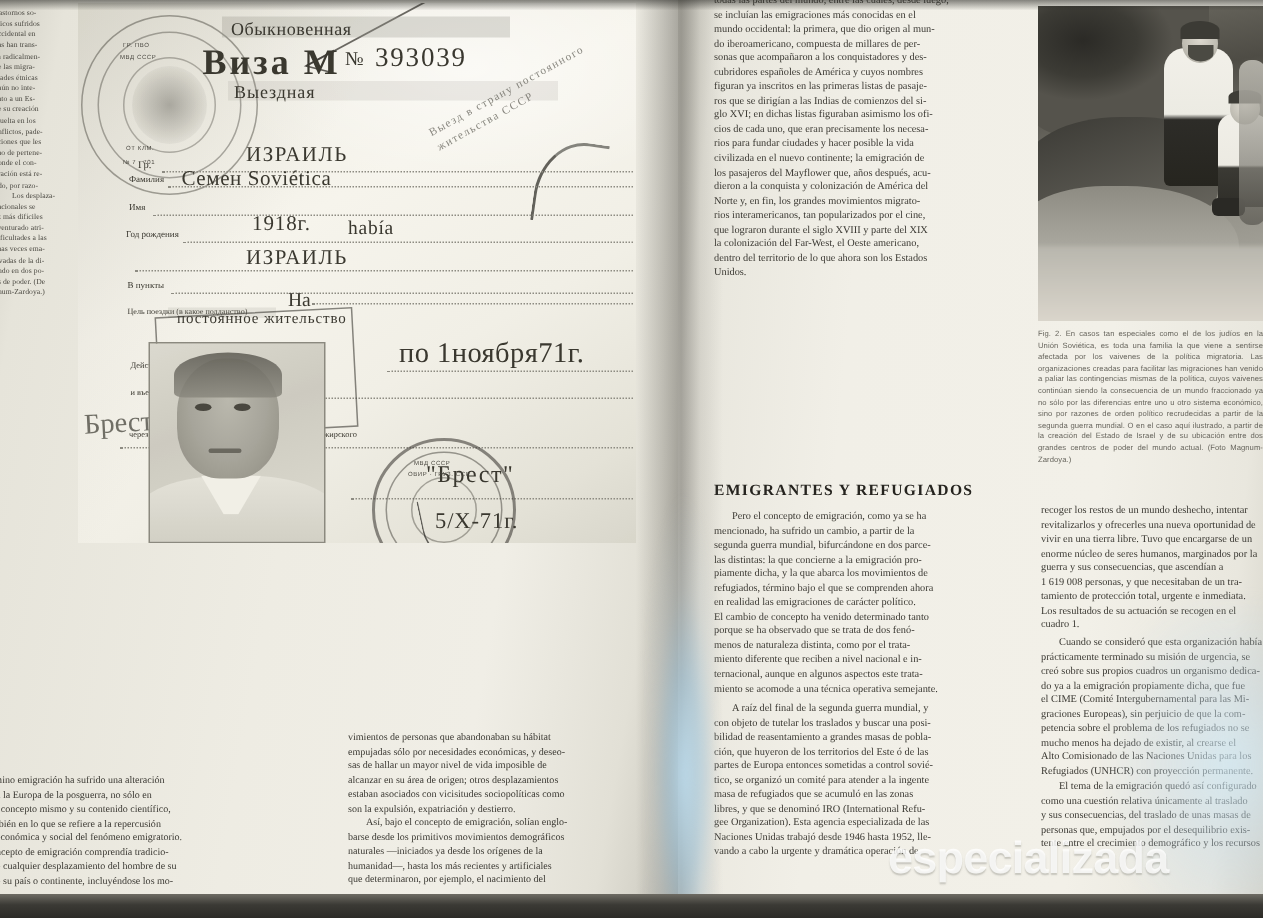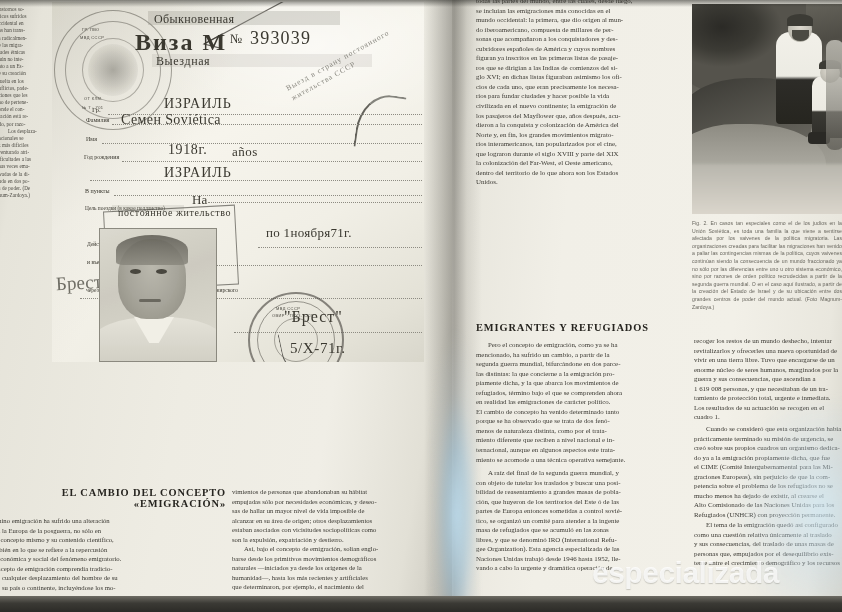--- a/index.html
+++ b/index.html
@@ -221,35 +221,35 @@
     <div class="vtxt" style="left:34px;top:115px;font-size:6px;">Фамилия</div>
     <div class="vline" style="left:60px;top:122px;width:310px;"></div>
     <div class="vtxt" style="left:69px;top:110px;font-size:14px;letter-spacing:.4px;">Семен Soviética</div>
 
     <div class="vtxt" style="left:34px;top:134px;font-size:6px;">Имя</div>
     <div class="vline" style="left:50px;top:141px;width:320px;"></div>
 
     <div class="vtxt" style="left:32px;top:152px;font-size:6px;">Год рождения</div>
     <div class="vline" style="left:70px;top:159px;width:300px;"></div>
     <div class="vtxt" style="left:116px;top:140px;font-size:14px;letter-spacing:.6px;">1918г.</div>
-    <div class="vtxt" style="left:180px;top:142px;font-size:13px;letter-spacing:.5px;">años</div>
+    <div class="vtxt" style="left:180px;top:142px;font-size:13px;letter-spacing:.5px;">había</div>
 
     <div class="vline" style="left:38px;top:178px;width:332px;"></div>
     <div class="vtxt" style="left:112px;top:163px;font-size:14px;letter-spacing:1px;">ИЗРАИЛЬ</div>
 
     <div class="vtxt" style="left:33px;top:186px;font-size:6px;">В пункты</div>
     <div class="vline" style="left:62px;top:193px;width:308px;"></div>
 
     <div class="vtxt" style="left:33px;top:203px;font-size:5.4px;">Цель поездки (в какое подданство)</div>
     <div class="grayband" style="left:60px;top:203px;width:72px;height:7px;opacity:.6;"></div>
     <div class="vtxt" style="left:140px;top:190px;font-size:13px;">На</div>
     <div class="vline" style="left:156px;top:200px;width:214px;"></div>
     <div class="vtxt" style="left:66px;top:205px;font-size:10px;letter-spacing:.6px;">постоянное жительство</div>
 
-    <div class="vtxt" style="left:214px;top:223px;font-size:13px;letter-spacing:.3px;">по 1ноября71г.</div>
+    <div class="vtxt" style="left:214px;top:223px;font-size:19px;letter-spacing:.3px;">по 1ноября71г.</div>
     <div class="vtxt" style="left:35px;top:239px;font-size:5.6px;">Действительна для выезда из СССР с</div>
     <div class="vline" style="left:206px;top:245px;width:164px;"></div>
 
     <div class="vtxt" style="left:35px;top:257px;font-size:5.6px;">и въезда в СССР до</div>
     <div class="vline" style="left:108px;top:263px;width:262px;"></div>
 
     <div class="vtxt" style="left:34px;top:285px;font-size:5.6px;">через пограничные пункты СССР, открытые для пассажирского</div>
     <div class="vline" style="left:28px;top:296px;width:342px;"></div>
 
     <div id="boxstamp"></div>
@@ -273,24 +273,20 @@
     <div id="roundstamp">
       <div class="r1"></div>
         <div class="r2"></div>
         <div class="r3"></div>
         <div class="sig"></div>
       <div class="stamp-txt" style="left:28px;top:14px;">МВД СССР</div>
       <div class="stamp-txt" style="left:24px;top:21px;">ОВИР · ГРУЗ. ССР</div>
     </div>
   </div>
 
-  <div class="col" id="lp-head" style="left:30px;top:487px;width:196px;text-align:right;">
-    <h2 class="head" style="font-size:10.4px;">EL CAMBIO DEL CONCEPTO</h2>
-    <h2 class="head" style="font-size:10.4px;">«EMIGRACIÓN»</h2>
-  </div>
 
   <div class="col" id="lp-c1" style="left:-6px;top:516px;width:232px;font-size:6.7px;line-height:9.5px;">
       <div>rmino emigración ha sufrido una alteración</div>
       <div>en la Europa de la posguerra, no sólo en</div>
       <div>al concepto mismo y su contenido científico,</div>
       <div>mbién en lo que se refiere a la repercusión</div>
       <div>, económica y social del fenómeno emigratorio.</div>
       <div>oncepto de emigración comprendía tradicio-</div>
       <div>ue cualquier desplazamiento del hombre de su</div>
       <div>de su país o continente, incluyéndose los mo-</div>

